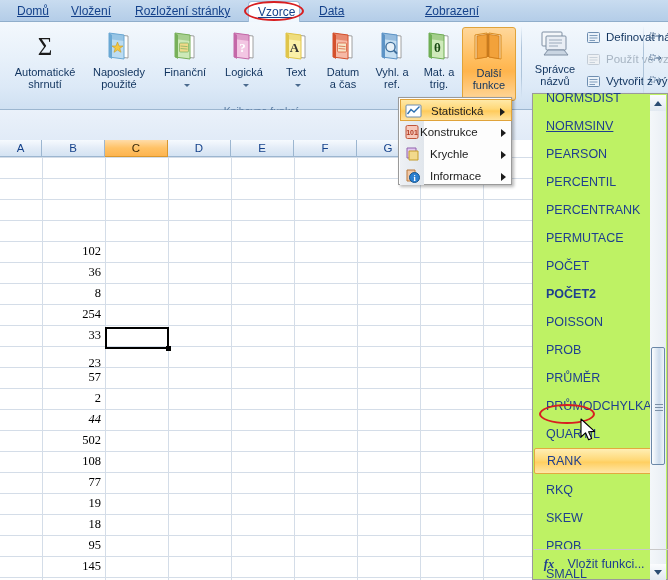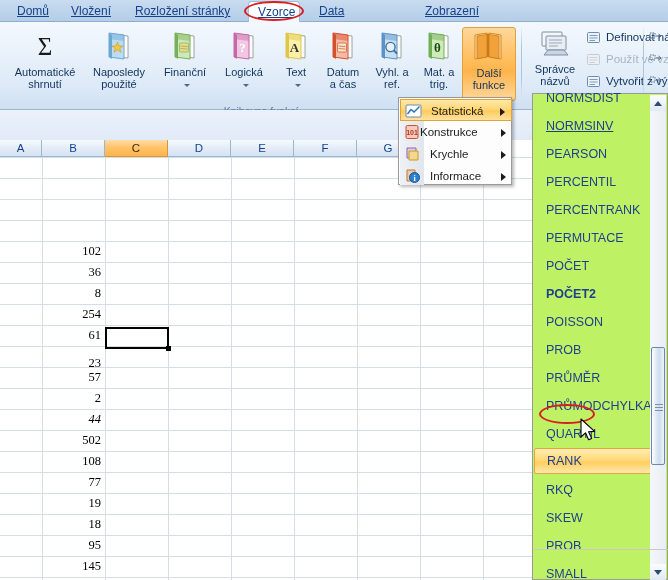--- a/index.html
+++ b/index.html
@@ -401,21 +401,21 @@
         <div class="hline" style="top: 357px;"></div>
         <div class="hline" style="top: 378px;"></div>
         <div class="hline" style="top: 399px;"></div>
         <div class="hline" style="top: 420px;"></div>
       </div>
     <div id="cellvals-host">
         <div class="cellval" style="left: 42px; top: 84px; width: 63px;">102</div>
         <div class="cellval" style="left: 42px; top: 105px; width: 63px;">36</div>
         <div class="cellval" style="left: 42px; top: 126px; width: 63px;">8</div>
         <div class="cellval" style="left: 42px; top: 147px; width: 63px;">254</div>
-        <div class="cellval" style="left: 42px; top: 168px; width: 63px;">61</div>
+        <div class="cellval" style="left: 42px; top: 168px; width: 63px;">33</div>
         <div class="cellval" style="left: 42px; top: 196px; width: 63px;">23</div>
         <div class="cellval" style="left: 42px; top: 210px; width: 63px;">57</div>
         <div class="cellval" style="left: 42px; top: 231px; width: 63px;">2</div>
         <div class="cellval" style="left: 42px; top: 252px; width: 63px; font-style: italic;">44</div>
         <div class="cellval" style="left: 42px; top: 273px; width: 63px;">502</div>
         <div class="cellval" style="left: 42px; top: 294px; width: 63px;">108</div>
         <div class="cellval" style="left: 42px; top: 315px; width: 63px;">77</div>
         <div class="cellval" style="left: 42px; top: 336px; width: 63px;">19</div>
         <div class="cellval" style="left: 42px; top: 357px; width: 63px;">18</div>
         <div class="cellval" style="left: 42px; top: 378px; width: 63px;">95</div>
@@ -479,20 +479,24 @@
       <div class="fsgrip" style="top:56px;"></div>
       <div class="fsgrip" style="top:59px;"></div>
       <div class="fsgrip" style="top:62px;"></div>
     </div>
     <div class="fsarrow" style="bottom:0;">
       <div class="tri-dn"></div>
     </div>
   </div>
 
   <div class="fsep" style="bottom:29px;"></div>
+  <div class="finsert">
+    <span style="display:inline-block;width:30px;text-align:center;font-style:italic;font-weight:bold;font-family:'Liberation Serif',serif;color:#1f3f8f;">fx</span>
+    <span>Vložit funkci...</span>
+  </div>
 </div>
 
 <div class="annot-ellipse" style="left:539px; top:404px; width:56px; height:20px;"></div>
 
 <div class="cursor" style="left:580px; top:418px;">
   <svg width="18" height="26" viewBox="0 0 18 26">
     <path d="M1 1 L1 19 L5.5 14.8 L8.6 21.8 L11.6 20.4 L8.6 13.7 L14.6 13.4 Z" fill="#ffffff" stroke="#000000" stroke-width="1.1" stroke-linejoin="round"></path>
   </svg>
 </div>
 

